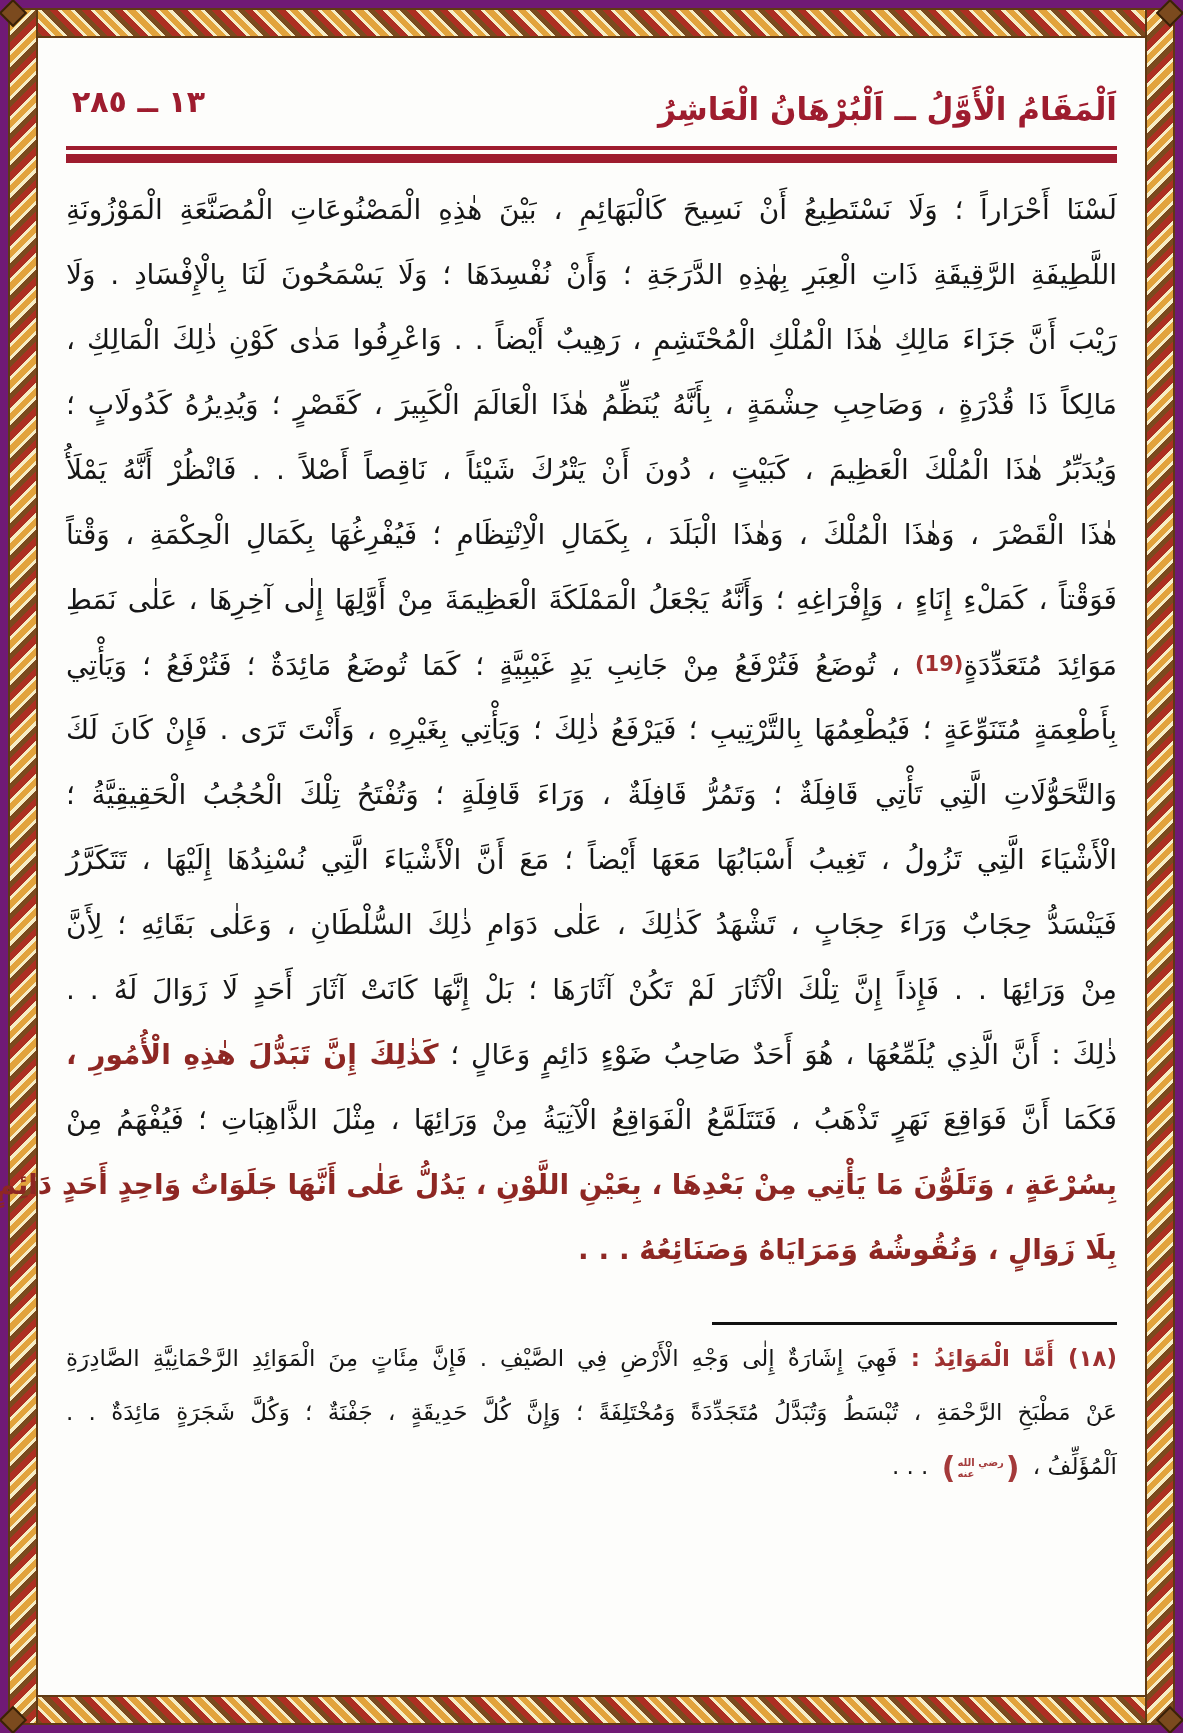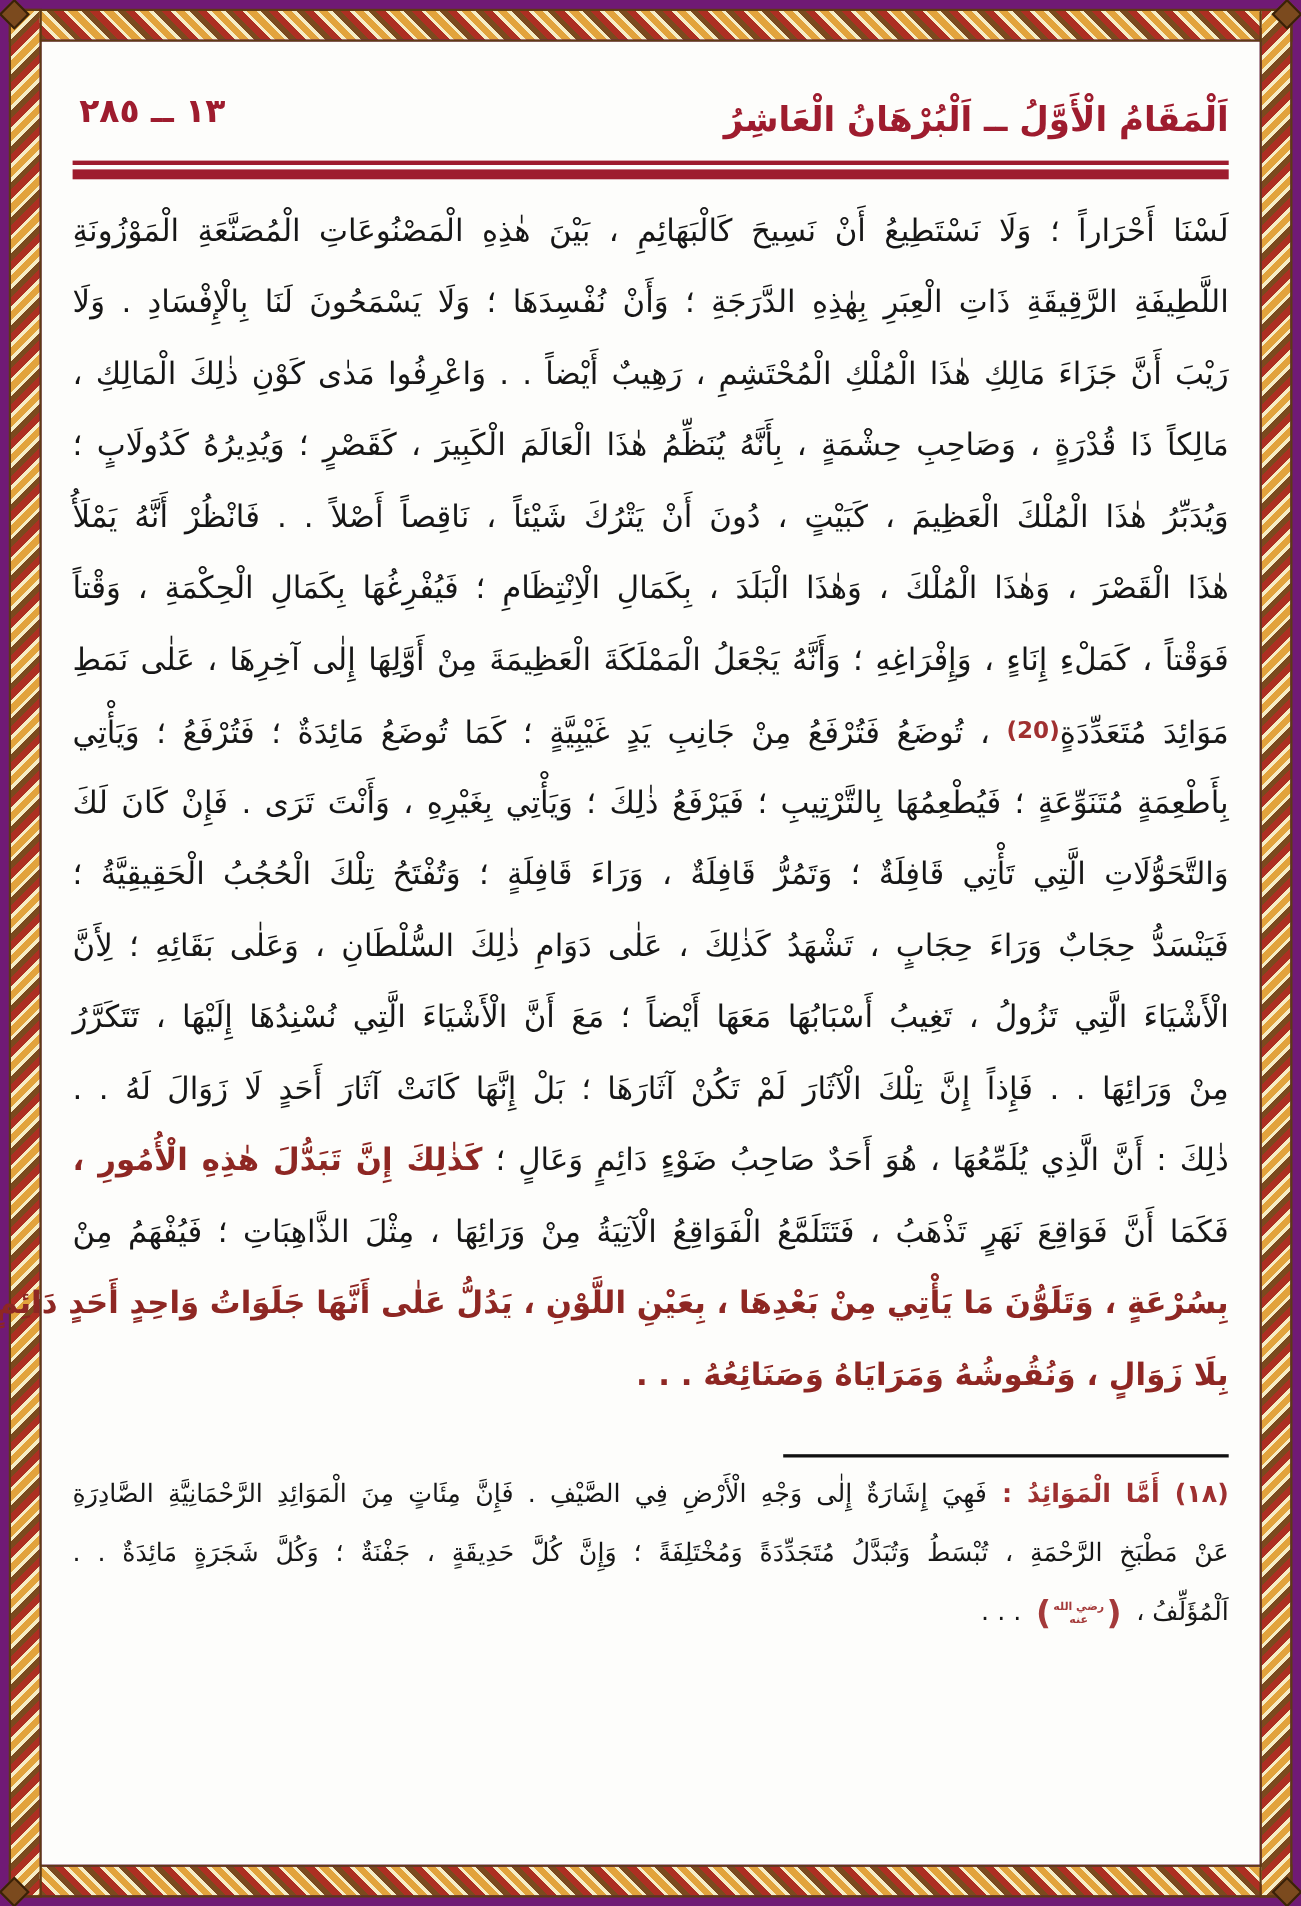--- a/index.html
+++ b/index.html
@@ -76,21 +76,21 @@
     width:405px;height:3px;background:#111111;
     margin:40px 0 6px auto;
   }
   .footnote{color:#161616;font-size:23px;margin-top:6px;}
   .footnote .tline{line-height:54px;height:54px;}
   .fn-label{color:#9e3030;font-weight:bold;}
 
   .seal{display:inline-flex;align-items:center;vertical-align:middle;margin:0 6px;}
   .seal-paren{color:#a43a3a;font-size:30px;font-weight:bold;}
   .seal-stack{
-    display:inline-flex;flex-direction:column;align-items:center;
+    display:inline-flex;flex-direction:column;align-items:flex-end;
     color:#a43a3a;font-size:10px;line-height:11px;font-weight:bold;
     padding:0 2px;
   }
 </style>
 </head>
 <body>
 
 <div class="page">
 
   <div class="band top"></div>
@@ -111,25 +111,25 @@
     <div class="rule-thick"></div>
 
     <div class="body-text">
         <div class="tline"><span class="normal">لَسْنَا أَحْرَاراً ؛ وَلَا نَسْتَطِيعُ أَنْ نَسِيحَ كَالْبَهَائِمِ ، بَيْنَ هٰذِهِ الْمَصْنُوعَاتِ الْمُصَنَّعَةِ الْمَوْزُونَةِ</span></div>
         <div class="tline"><span class="normal">اللَّطِيفَةِ الرَّقِيقَةِ ذَاتِ الْعِبَرِ بِهٰذِهِ الدَّرَجَةِ ؛ وَأَنْ نُفْسِدَهَا ؛ وَلَا يَسْمَحُونَ لَنَا بِالْإِفْسَادِ . وَلَا</span></div>
         <div class="tline"><span class="normal">رَيْبَ أَنَّ جَزَاءَ مَالِكِ هٰذَا الْمُلْكِ الْمُحْتَشِمِ ، رَهِيبٌ أَيْضاً . . وَاعْرِفُوا مَدٰى كَوْنِ ذٰلِكَ الْمَالِكِ ،</span></div>
         <div class="tline"><span class="normal">مَالِكاً ذَا قُدْرَةٍ ، وَصَاحِبِ حِشْمَةٍ ، بِأَنَّهُ يُنَظِّمُ هٰذَا الْعَالَمَ الْكَبِيرَ ، كَقَصْرٍ ؛ وَيُدِيرُهُ كَدُولَابٍ ؛</span></div>
         <div class="tline"><span class="normal">وَيُدَبِّرُ هٰذَا الْمُلْكَ الْعَظِيمَ ، كَبَيْتٍ ، دُونَ أَنْ يَتْرُكَ شَيْئاً ، نَاقِصاً أَصْلاً . . فَانْظُرْ أَنَّهُ يَمْلَأُ</span></div>
         <div class="tline"><span class="normal">هٰذَا الْقَصْرَ ، وَهٰذَا الْمُلْكَ ، وَهٰذَا الْبَلَدَ ، بِكَمَالِ الْاِنْتِظَامِ ؛ فَيُفْرِغُهَا بِكَمَالِ الْحِكْمَةِ ، وَقْتاً</span></div>
         <div class="tline"><span class="normal">فَوَقْتاً ، كَمَلْءِ إِنَاءٍ ، وَإِفْرَاغِهِ ؛ وَأَنَّهُ يَجْعَلُ الْمَمْلَكَةَ الْعَظِيمَةَ مِنْ أَوَّلِهَا إِلٰى آخِرِهَا ، عَلٰى نَمَطِ</span></div>
-        <div class="tline"><span class="normal">مَوَائِدَ مُتَعَدِّدَةٍ</span><span class="marker">(20)</span><span class="normal"> ، تُوضَعُ فَتُرْفَعُ مِنْ جَانِبِ يَدٍ غَيْبِيَّةٍ ؛ كَمَا تُوضَعُ مَائِدَةٌ ؛ فَتُرْفَعُ ؛ وَيَأْتِي</span></div>
+        <div class="tline"><span class="normal">مَوَائِدَ مُتَعَدِّدَةٍ</span><span class="marker">(19)</span><span class="normal"> ، تُوضَعُ فَتُرْفَعُ مِنْ جَانِبِ يَدٍ غَيْبِيَّةٍ ؛ كَمَا تُوضَعُ مَائِدَةٌ ؛ فَتُرْفَعُ ؛ وَيَأْتِي</span></div>
         <div class="tline"><span class="normal">بِأَطْعِمَةٍ مُتَنَوِّعَةٍ ؛ فَيُطْعِمُهَا بِالتَّرْتِيبِ ؛ فَيَرْفَعُ ذٰلِكَ ؛ وَيَأْتِي بِغَيْرِهِ ، وَأَنْتَ تَرَى . فَإِنْ كَانَ لَكَ</span></div>
         <div class="tline"><span class="normal">وَالتَّحَوُّلَاتِ الَّتِي تَأْتِي قَافِلَةٌ ؛ وَتَمُرُّ قَافِلَةٌ ، وَرَاءَ قَافِلَةٍ ؛ وَتُفْتَحُ تِلْكَ الْحُجُبُ الْحَقِيقِيَّةُ ؛</span></div>
+        <div class="tline"><span class="normal">الْأَشْيَاءَ الَّتِي تَزُولُ ، تَغِيبُ أَسْبَابُهَا مَعَهَا أَيْضاً ؛ مَعَ أَنَّ الْأَشْيَاءَ الَّتِي نُسْنِدُهَا إِلَيْهَا ، تَتَكَرَّرُ</span></div>
         <div class="tline"><span class="normal">فَيَنْسَدُّ حِجَابٌ وَرَاءَ حِجَابٍ ، تَشْهَدُ كَذٰلِكَ ، عَلٰى دَوَامِ ذٰلِكَ السُّلْطَانِ ، وَعَلٰى بَقَائِهِ ؛ لِأَنَّ</span></div>
-        <div class="tline"><span class="normal">الْأَشْيَاءَ الَّتِي تَزُولُ ، تَغِيبُ أَسْبَابُهَا مَعَهَا أَيْضاً ؛ مَعَ أَنَّ الْأَشْيَاءَ الَّتِي نُسْنِدُهَا إِلَيْهَا ، تَتَكَرَّرُ</span></div>
         <div class="tline"><span class="normal">مِنْ وَرَائِهَا . . فَإِذاً إِنَّ تِلْكَ الْآثَارَ لَمْ تَكُنْ آثَارَهَا ؛ بَلْ إِنَّهَا كَانَتْ آثَارَ أَحَدٍ لَا زَوَالَ لَهُ . .</span></div>
         <div class="tline"><span class="normal">ذٰلِكَ : أَنَّ الَّذِي يُلَمِّعُهَا ، هُوَ أَحَدٌ صَاحِبُ ضَوْءٍ دَائِمٍ وَعَالٍ ؛ </span><span class="red-bold">كَذٰلِكَ إِنَّ تَبَدُّلَ هٰذِهِ الْأُمُورِ ،</span></div>
         <div class="tline"><span class="normal">فَكَمَا أَنَّ فَوَاقِعَ نَهَرٍ تَذْهَبُ ، فَتَتَلَمَّعُ الْفَوَاقِعُ الْآتِيَةُ مِنْ وَرَائِهَا ، مِثْلَ الذَّاهِبَاتِ ؛ فَيُفْهَمُ مِنْ</span></div>
         <div class="tline"><span class="red-bold">بِسُرْعَةٍ ، وَتَلَوُّنَ مَا يَأْتِي مِنْ بَعْدِهَا ، بِعَيْنِ اللَّوْنِ ، يَدُلُّ عَلٰى أَنَّهَا جَلَوَاتُ وَاحِدٍ أَحَدٍ دَائِمٍ</span></div>
         <div class="tline tstart"><span class="red-bold">بِلَا زَوَالٍ ، وَنُقُوشُهُ وَمَرَايَاهُ وَصَنَائِعُهُ . . .</span></div>
       </div>
 
     <div class="fn-rule"></div>
     <div class="footnote">
         <div class="tline"><span class="fn-label">(١٨) أَمَّا الْمَوَائِدُ : </span><span class="normal">فَهِيَ إِشَارَةٌ إِلٰى وَجْهِ الْأَرْضِ فِي الصَّيْفِ . فَإِنَّ مِئَاتٍ مِنَ الْمَوَائِدِ الرَّحْمَانِيَّةِ الصَّادِرَةِ</span></div>

